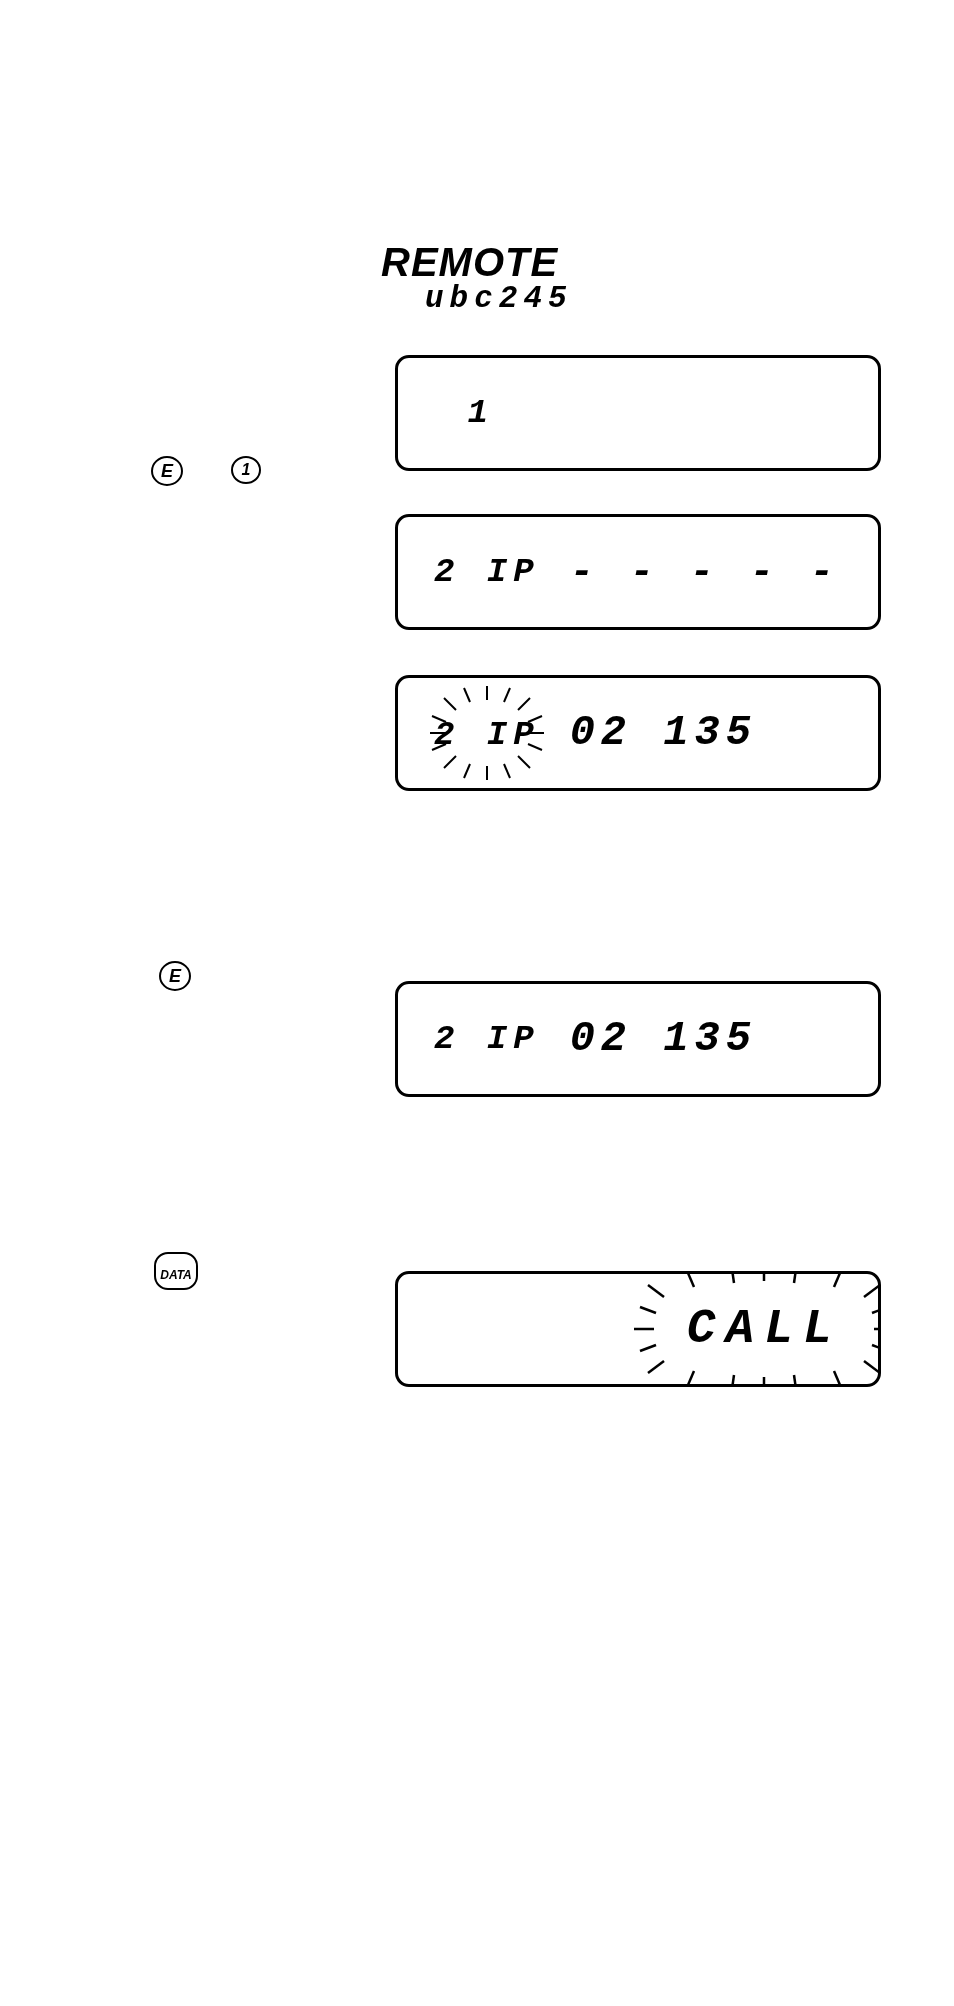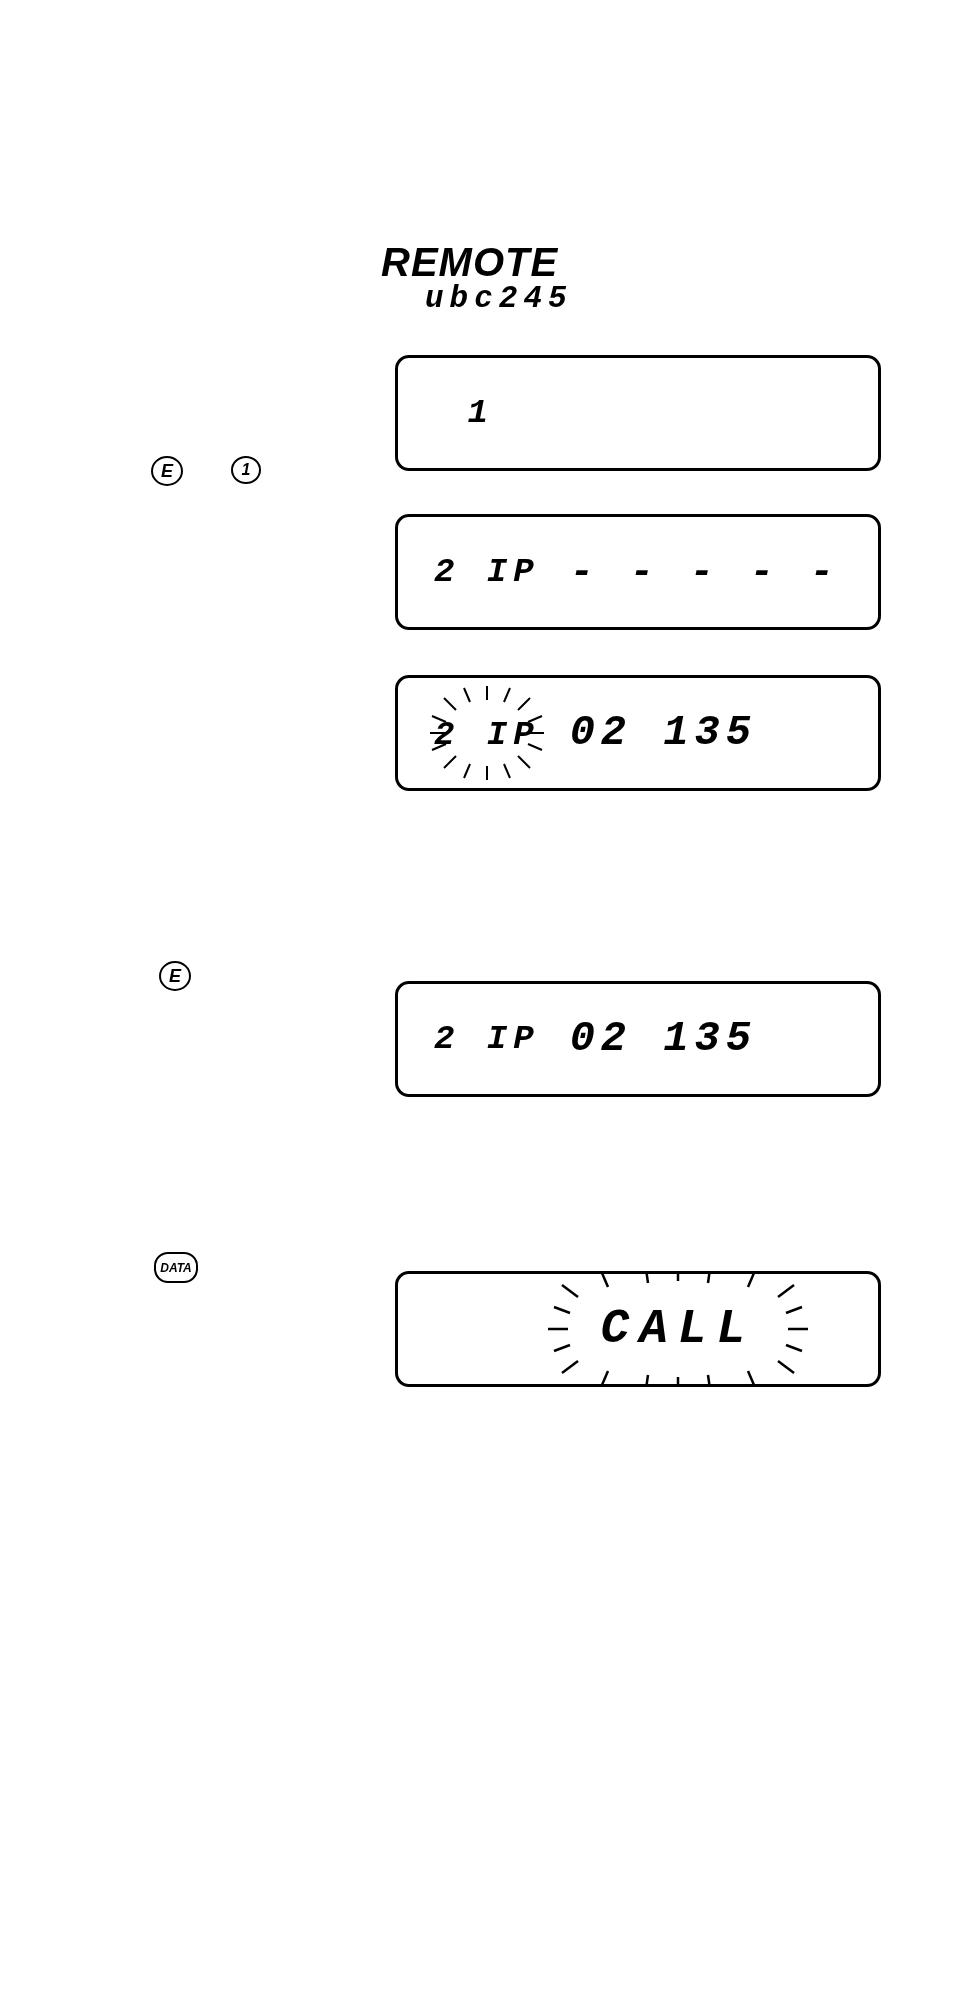--- a/index.html
+++ b/index.html
@@ -84,21 +84,21 @@
   }
   .btn-e1 { left: 151px; top: 456px; width: 28px; height: 26px; font-size: 18px; }
   .btn-1  { left: 231px; top: 456px; width: 26px; height: 24px; font-size: 16px; }
   .btn-e2 { left: 159px; top: 961px; width: 28px; height: 26px; font-size: 18px; }
   .btn-data {
     left: 154px; top: 1252px; width: 40px; height: 26px;
     border-radius: 14px;
     font-size: 12px;
     font-style: italic;
     letter-spacing: 0px;
-    padding-top:1px;
+    padding-top:8px;
   }
   .lcd1 { top: 355px; }
   .lcd2 { top: 514px; }
   .lcd3 { top: 675px; }
   .lcd4 { top: 981px; }
   .lcd5 { top: 1271px; }
 
   .seg {
     font-family: 'Courier New', monospace;
     font-style: italic;
@@ -172,21 +172,21 @@
   </div>
 
   <div class="lcd lcd4">
     <div class="content">
       <span class="seg small">2 IP</span>
       <span class="seg" style="font-size:42px">02 135</span>
     </div>
   </div>
 
   <div class="lcd lcd5">
-    <div class="content" style="justify-content:center">
+    <div class="content" style="justify-content:flex-end">
       <span class="burst" style="margin-left:80px">
         <svg width="280" height="120">
           <g stroke="#000" stroke-width="2.5">
             <line x1="30" y1="60" x2="10" y2="60"></line>
             <line x1="250" y1="60" x2="270" y2="60"></line>
             <line x1="40" y1="28" x2="24" y2="16"></line>
             <line x1="240" y1="28" x2="256" y2="16"></line>
             <line x1="40" y1="92" x2="24" y2="104"></line>
             <line x1="240" y1="92" x2="256" y2="104"></line>
             <line x1="70" y1="18" x2="64" y2="4"></line>

